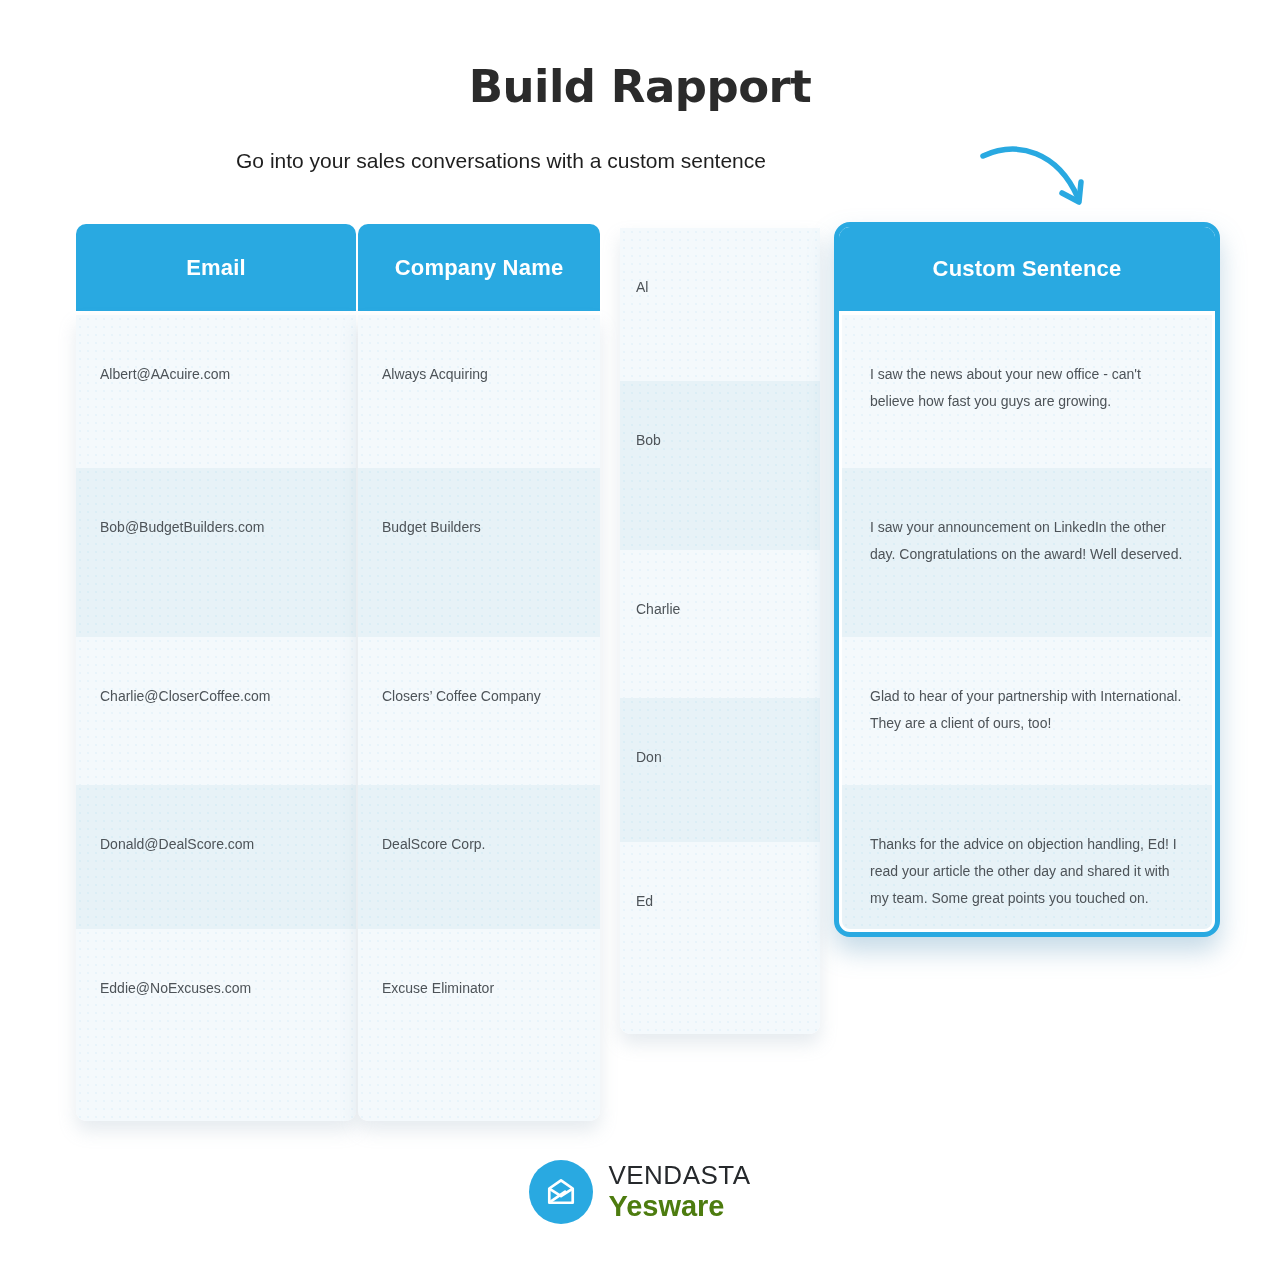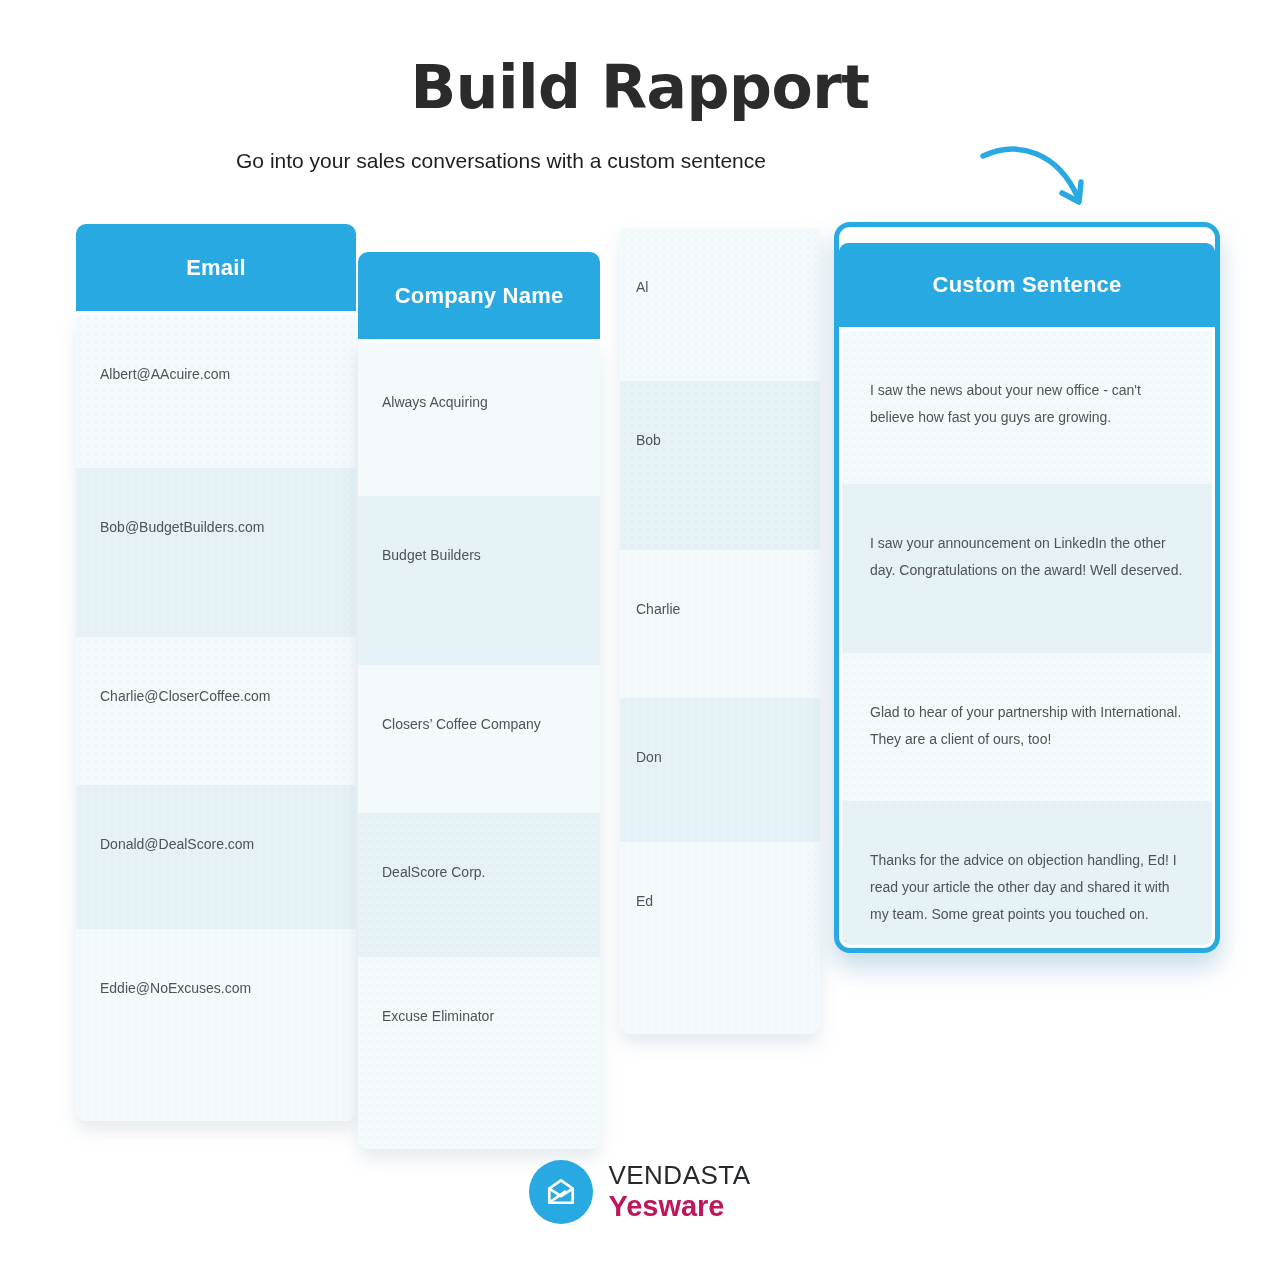--- a/index.html
+++ b/index.html
@@ -2,34 +2,34 @@
 <html><head>
 <meta charset="utf-8">
 <style>
   html,body{margin:0;padding:0;background:#ffffff;}
   .canvas{
     position:relative;width:1280px;height:1271px;background:#ffffff;
     font-family:"Liberation Sans",sans-serif;overflow:hidden;
   }
   
   .page-title{
-    position:absolute;top:52px;left:0;width:100%;margin:0;
+    position:absolute;top:60px;left:0;width:100%;margin:0;
     text-align:center;font-family:"DejaVu Sans","Liberation Sans",sans-serif;
-    font-size:60px;font-weight:700;letter-spacing:-0.5px;color:#2b2b2b;
+    font-size:45px;font-weight:700;letter-spacing:-0.5px;color:#2b2b2b;
   }
   .subtitle{
     position:absolute;top:138px;left:0;width:1280px;margin:11px;
     text-align:center;font-size:21px;color:#1f1f1f;text-decoration:underline;
   }
   .subtitle-inner{display:inline-block;max-width:900px;transform:translateX(-150px);}
   .arrow-svg{position:absolute;left:978px;top:140px;}
   
   .col{position:absolute;top:224px;}
   .col-email  {left:76px; width:280px;}
-  .col-company{left:358px;width:242px;margin-top:28px;}
+  .col-company{left:358px;width:242px;}
   .col-first  {left:620px;width:200px;}
   .col-header{
     height:87px;border-radius:10px 10px 0 0;background:var(--accent);
     display:flex;align-items:center;justify-content:center;
     color:#ffffff;font-size:22px;font-weight:700;letter-spacing:0.2px;
   }
   .col .cells{margin-top:4px;border-radius:0 0 10px 10px;overflow:hidden;
     box-shadow:0 10px 18px rgba(140,165,180,0.22);}
   .cell{
     box-sizing:border-box;padding:46px 24px 18px 24px;
@@ -42,40 +42,40 @@
   .cell:nth-child(1){height:153px;}
   .cell:nth-child(2){height:169px;}
   .cell:nth-child(3){height:148px;}
   .cell:nth-child(4){height:144px;}
   .cell:nth-child(5){height:192px;}
   .col-first .cell{padding-left:16px;}
   
   .col-custom{
     left:834px;top:222px;width:386px;box-sizing:border-box;
     border:5px solid var(--accent);border-radius:16px;background:#ffffff;
-    padding:16px 3px 3px 3px;overflow:hidden;
+    padding:0 3px 3px 3px;overflow:hidden;
     box-shadow:0 14px 26px rgba(90,150,185,0.35);
   }
   .col-custom .col-header{
     margin:0 -3px 0 -3px;height:84px;border-radius:9px 9px 0 0;
   }
   .col-custom .cells{margin-top:4px;border-radius:0 0 8px 8px;overflow:hidden;box-shadow:none;}
   .col-custom .cell{padding:46px 26px 18px 28px;}
   
   .footer{
     position:absolute;top:1160px;left:0;width:100%;
     display:flex;align-items:center;justify-content:center;gap:15px;
   }
   .logo-circle{
     width:64px;height:64px;border-radius:50%;background:var(--accent);
     display:flex;align-items:center;justify-content:center;flex:0 0 auto;
   }
   .brand-text{display:flex;flex-direction:column;line-height:1.1;}
   .brand-primary{font-size:26px;font-weight:400;color:#26292c;letter-spacing:0.5px;}
-  .brand-secondary{font-size:29px;font-weight:700;color:#be185d;margin-top:2px;}
+  .brand-secondary{font-size:29px;font-weight:700;color:#4d7c0f;margin-top:2px;}
 </style>
 </head>
 <body>
 
 <div class="canvas" style="--accent:#29A9E1;">
 
   <h1 class="page-title">Build Rapport</h1>
 
   <p class="subtitle"><span class="subtitle-inner">Go into your sales conversations with a custom sentence</span></p>
 

